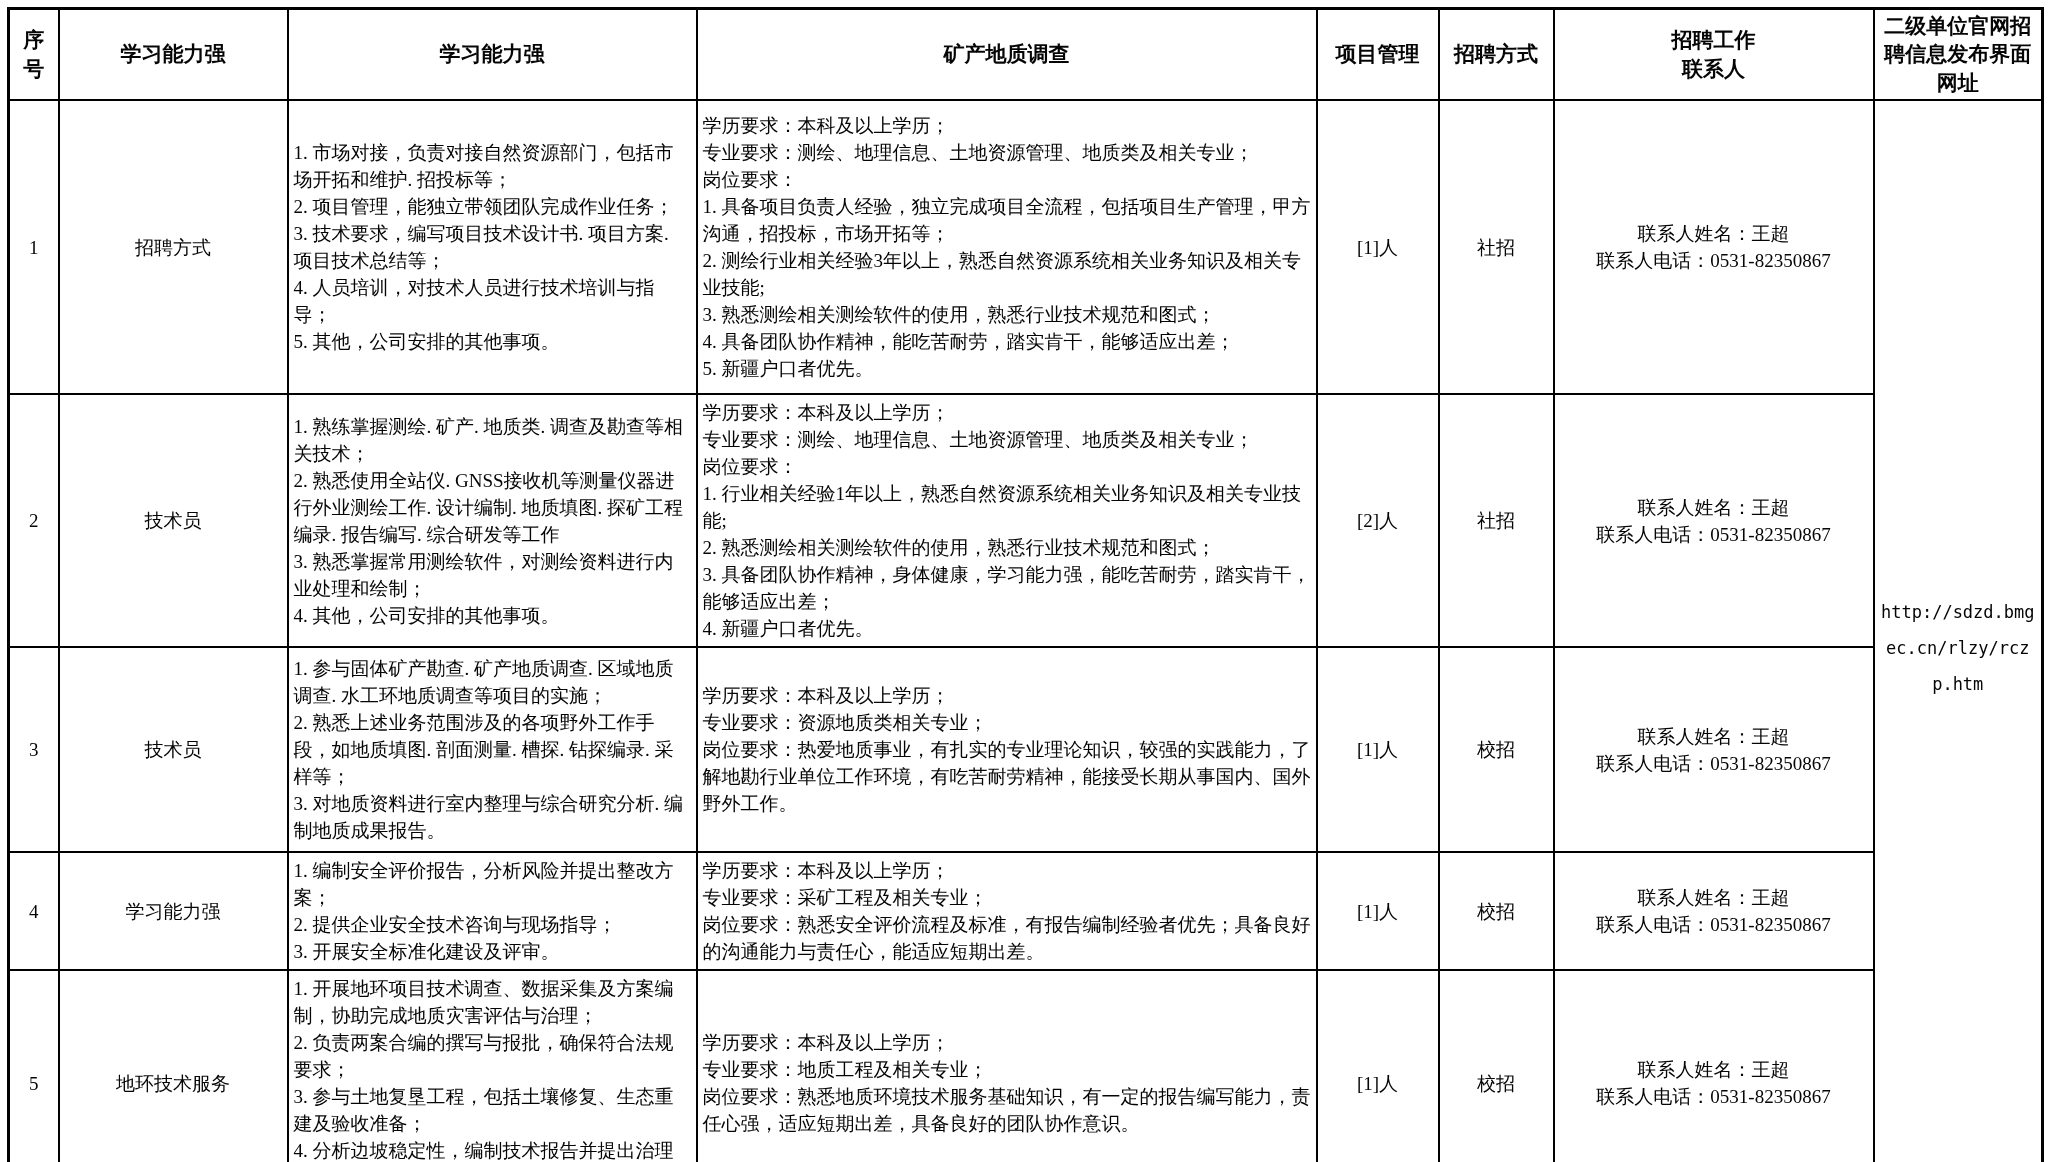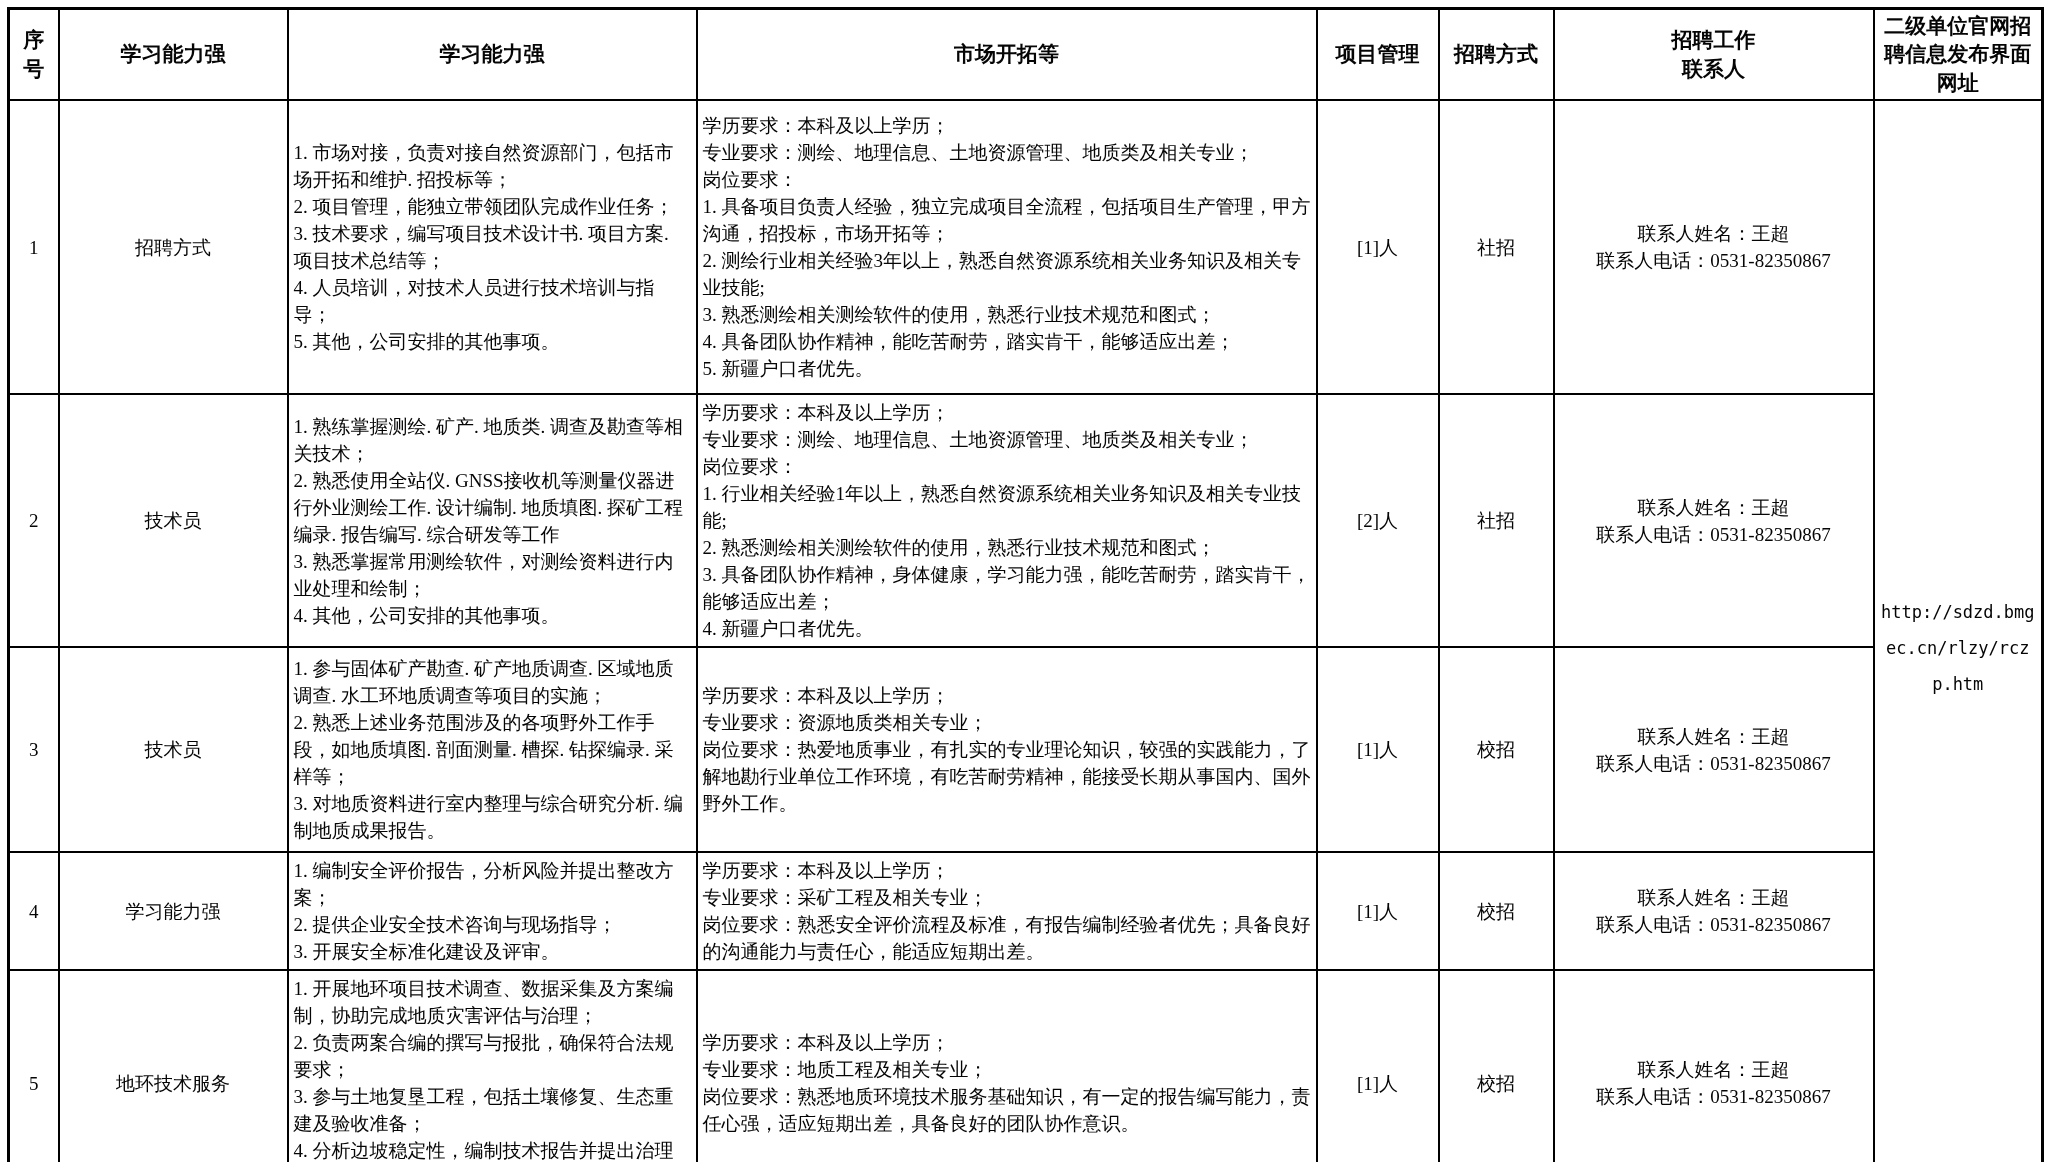--- a/index.html
+++ b/index.html
@@ -81,21 +81,21 @@
       <col class="c-count">
         <col class="c-method">
         <col class="c-contact">
         <col class="c-url">
     </colgroup>
     <thead>
       <tr>
         <th>序号</th>
         <th>学习能力强</th>
         <th>学习能力强</th>
-        <th>市场开拓等</th>
+        <th>矿产地质调查</th>
         <th>项目管理</th>
         <th>招聘方式</th>
         <th>招聘工作
 联系人</th>
         <th>二级单位官网招聘信息发布界面网址</th>
       </tr>
     </thead>
     <tbody>
       <tr class="r1">
         <td class="center">1</td>

